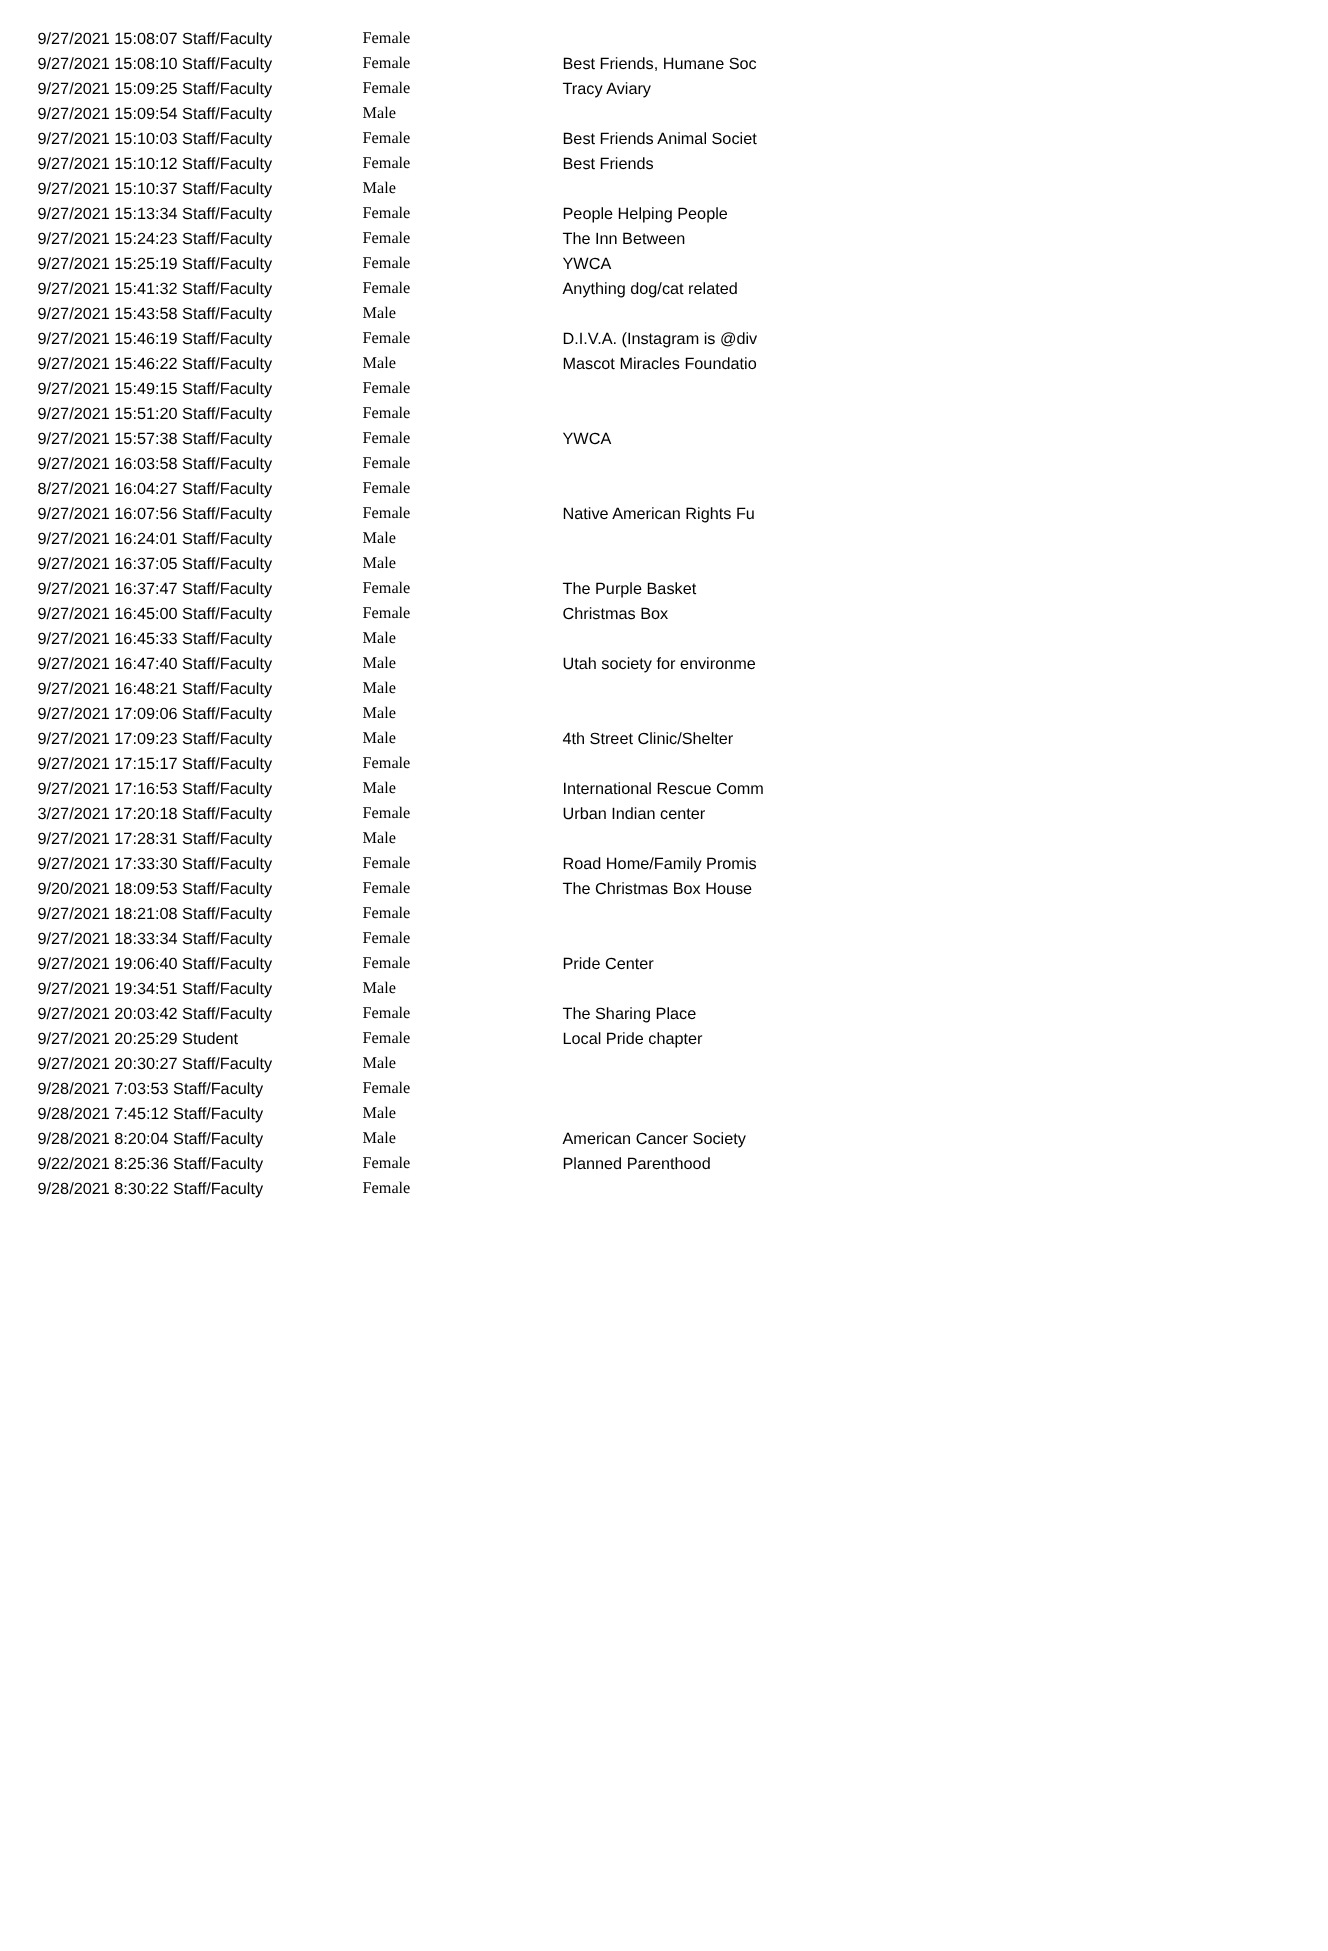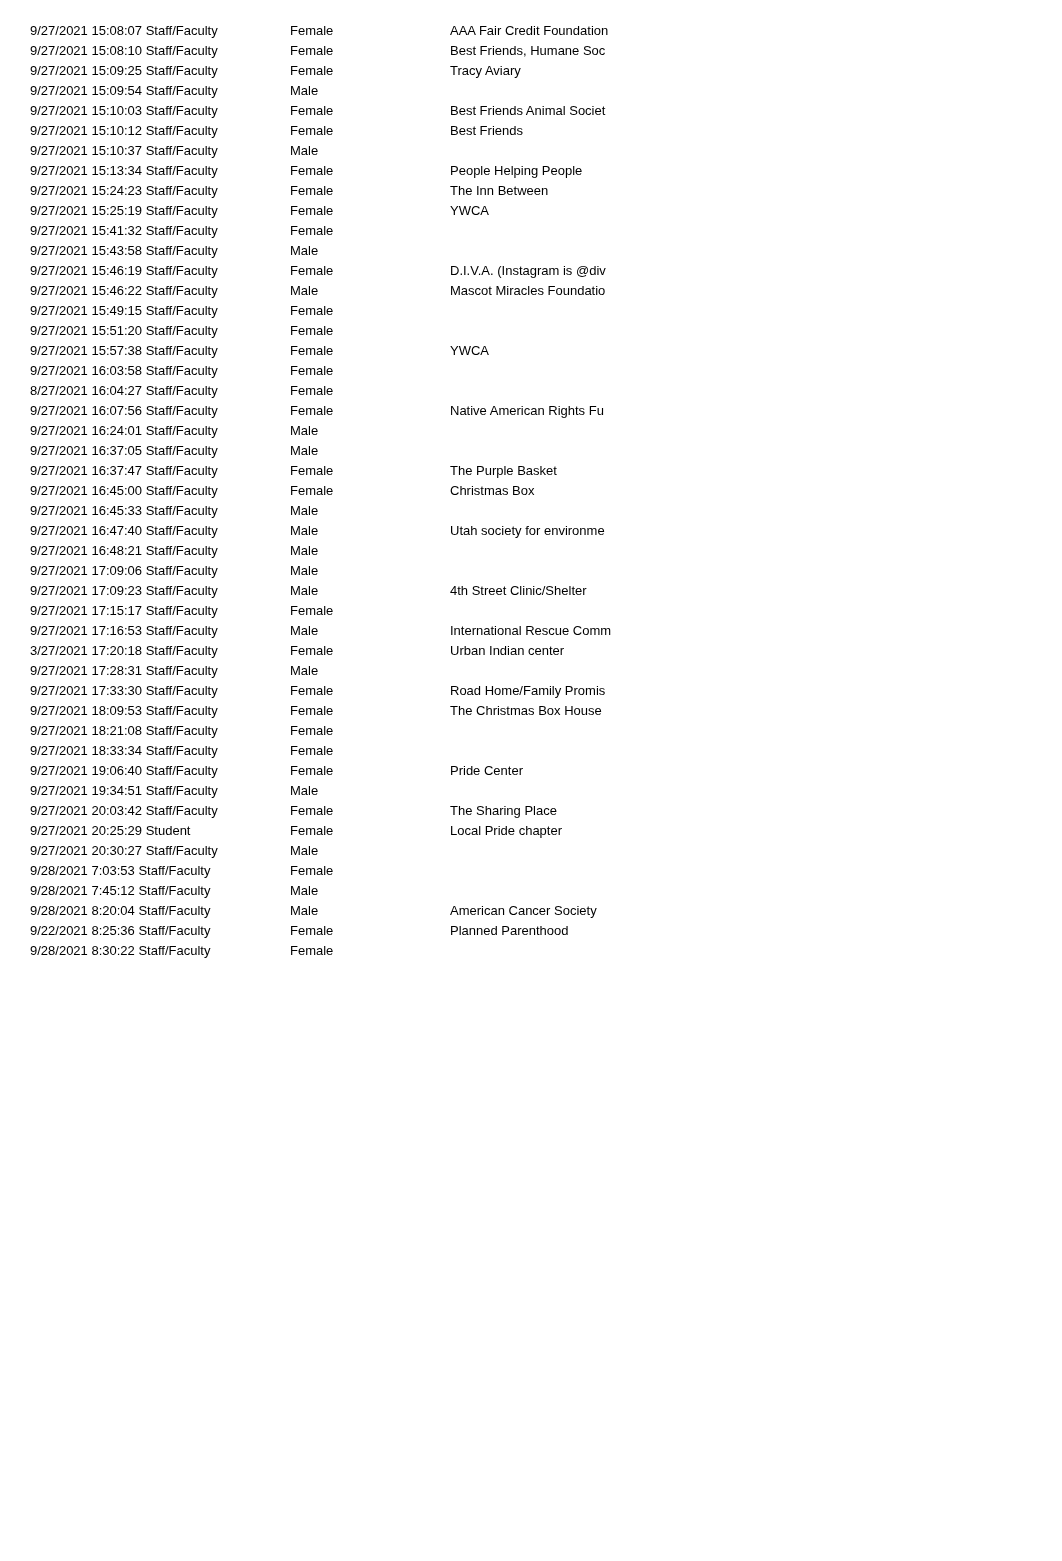--- a/index.html
+++ b/index.html
@@ -20,33 +20,33 @@
       padding: 2px 0;
       min-height: 20px;
     }
     .col-datetime {
       width: 260px;
       flex-shrink: 0;
     }
     .col-gender {
       width: 160px;
       flex-shrink: 0;
+      font-family: Liberation Serif, serif;
     }
     .col-charity {
       flex: 1;
     }
   </style>
 </head>
 <body>
 
 <div class="table-container">
 <div class="row">
       <div class="col-datetime">9/27/2021 15:08:07 Staff/Faculty</div>
       <div class="col-gender">Female</div>
-      <div class="col-charity">AAA Fair Credit Foundation</div>
     </div>
     <div class="row">
       <div class="col-datetime">9/27/2021 15:08:10 Staff/Faculty</div>
       <div class="col-gender">Female</div>
       <div class="col-charity">Best Friends, Humane Soc</div>
     </div>
     <div class="row">
       <div class="col-datetime">9/27/2021 15:09:25 Staff/Faculty</div>
       <div class="col-gender">Female</div>
       <div class="col-charity">Tracy Aviary</div>
@@ -82,20 +82,21 @@
       <div class="col-charity">The Inn Between</div>
     </div>
     <div class="row">
       <div class="col-datetime">9/27/2021 15:25:19 Staff/Faculty</div>
       <div class="col-gender">Female</div>
       <div class="col-charity">YWCA</div>
     </div>
     <div class="row">
       <div class="col-datetime">9/27/2021 15:41:32 Staff/Faculty</div>
       <div class="col-gender">Female</div>
+      <div class="col-charity">Anything dog/cat related</div>
     </div>
     <div class="row">
       <div class="col-datetime">9/27/2021 15:43:58 Staff/Faculty</div>
       <div class="col-gender">Male</div>
       <div class="col-charity"></div>
     </div>
     <div class="row">
       <div class="col-datetime">9/27/2021 15:46:19 Staff/Faculty</div>
       <div class="col-gender">Female</div>
       <div class="col-charity">D.I.V.A. (Instagram is @div</div>
@@ -198,21 +199,21 @@
       <div class="col-datetime">9/27/2021 17:28:31 Staff/Faculty</div>
       <div class="col-gender">Male</div>
       <div class="col-charity"></div>
     </div>
     <div class="row">
       <div class="col-datetime">9/27/2021 17:33:30 Staff/Faculty</div>
       <div class="col-gender">Female</div>
       <div class="col-charity">Road Home/Family Promis</div>
     </div>
     <div class="row">
-      <div class="col-datetime">9/27/2021 18:09:53 Staff/Faculty</div>
+      <div class="col-datetime">9/20/2021 18:09:53 Staff/Faculty</div>
       <div class="col-gender">Female</div>
       <div class="col-charity">The Christmas Box House</div>
     </div>
     <div class="row">
       <div class="col-datetime">9/27/2021 18:21:08 Staff/Faculty</div>
       <div class="col-gender">Female</div>
       <div class="col-charity"></div>
     </div>
     <div class="row">
       <div class="col-datetime">9/27/2021 18:33:34 Staff/Faculty</div>

